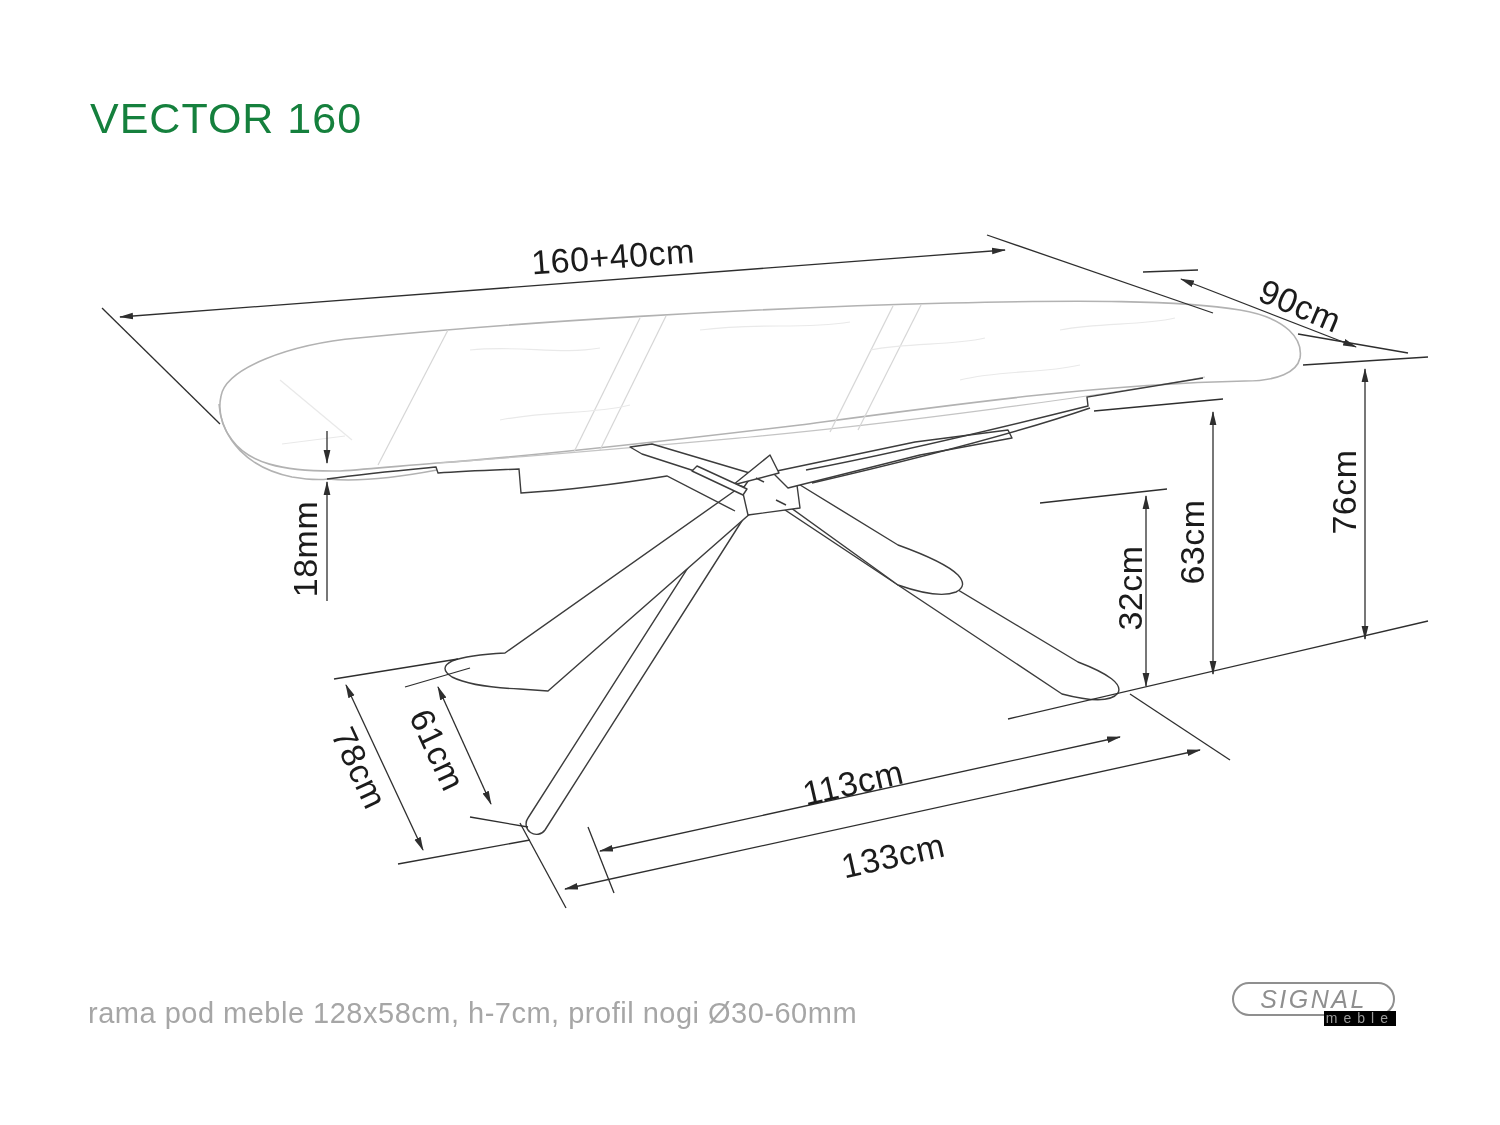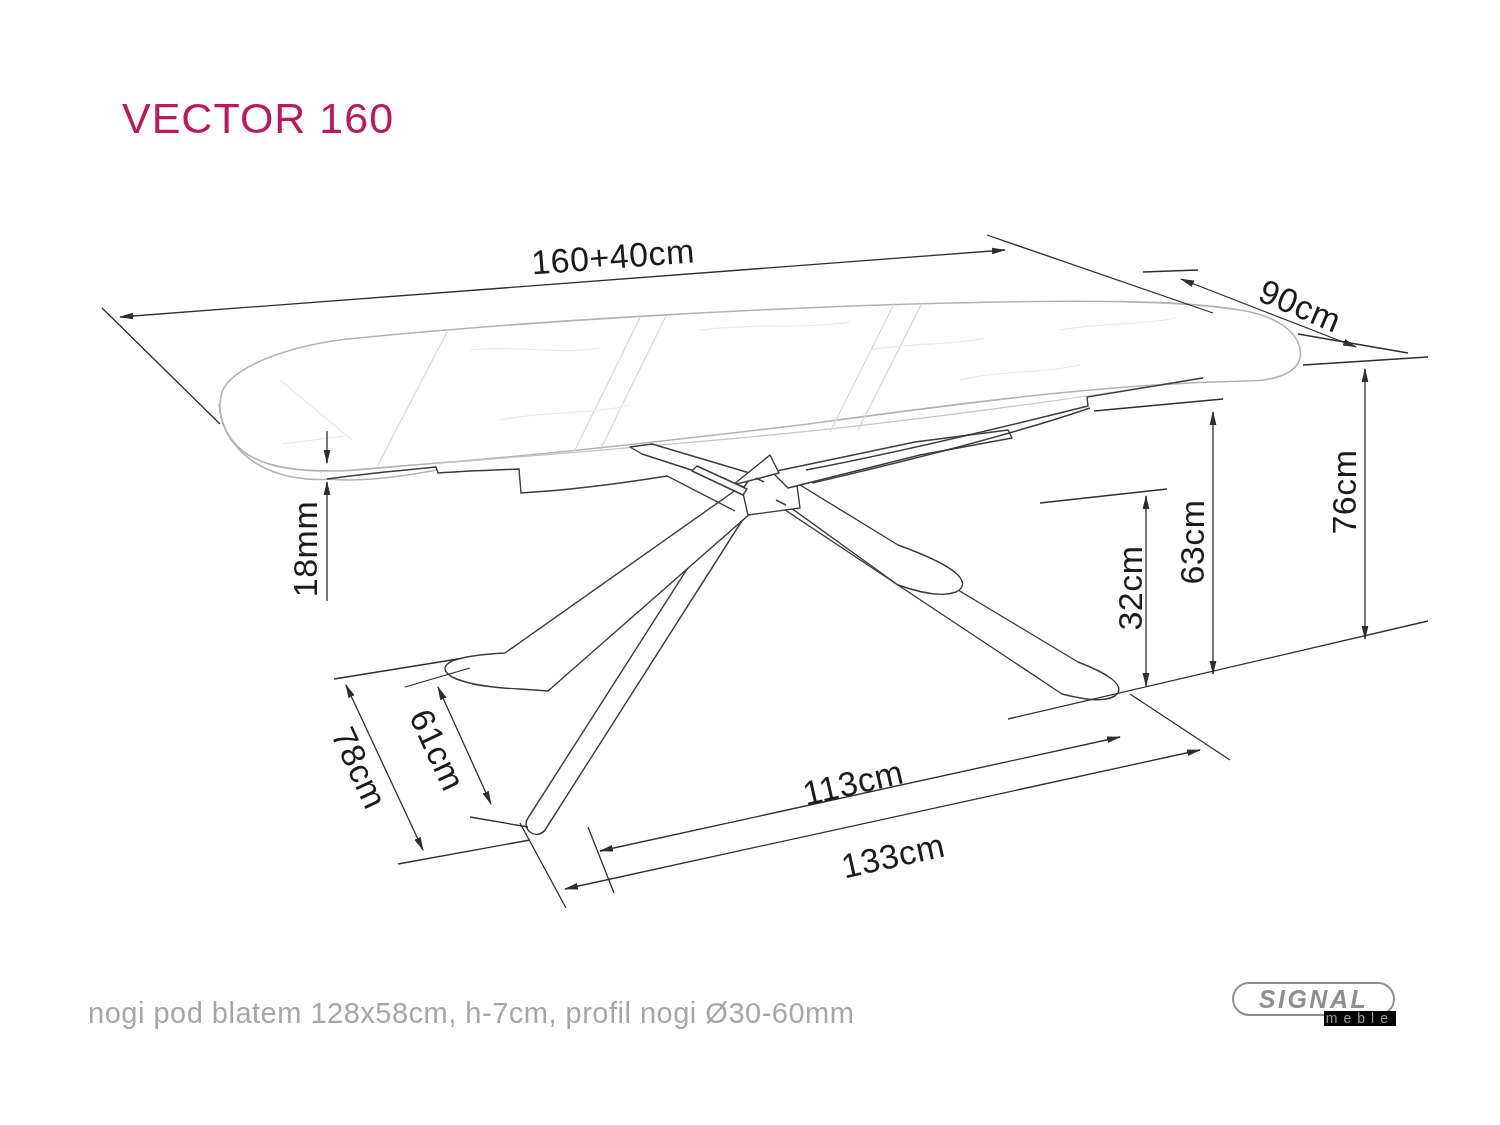--- a/index.html
+++ b/index.html
@@ -3,21 +3,21 @@
 <meta charset="utf-8">
 <style>
   html,body{margin:0;padding:0;background:#ffffff;}
   .canvas{
     position:relative;width:1500px;height:1125px;background:#ffffff;
     font-family:"Liberation Sans",sans-serif;overflow:hidden;
   }
   .drawing{position:absolute;left:0;top:0;}
   .page-title{
     position:absolute;left:90px;top:95px;font-size:43px;line-height:1.1;
-    color:#be185d;letter-spacing:1px;white-space:nowrap;margin-left:32px;
+    color:#15803d;letter-spacing:1px;white-space:nowrap;
   }
   .dim{
     position:absolute;font-size:34px;color:#1b1b1b;white-space:nowrap;
     transform-origin:center;letter-spacing:0.5px;
   }
   .dim-length   {left:613px; top:257px; transform:translate(-50%,-50%) rotate(-4.3deg);}
   .dim-depth    {left:1300px;top:306px; transform:translate(-50%,-50%) rotate(23deg);}
   .dim-thick    {left:305px; top:549px; transform:translate(-50%,-50%) rotate(-90deg);}
   .dim-height   {left:1344px;top:492px; transform:translate(-50%,-50%) rotate(-90deg);}
   .dim-frame    {left:1192px;top:542px; transform:translate(-50%,-50%) rotate(-90deg);}
@@ -29,21 +29,21 @@
   .footer-note{
     position:absolute;left:88px;top:997px;font-size:29px;color:#a6a6a6;
     letter-spacing:0.5px;white-space:nowrap;
   }
   .logo{position:absolute;left:1232px;top:982px;width:170px;height:48px;}
   .logo-pill{
     box-sizing:border-box;width:163px;height:34px;border:2.5px solid #8f8f8f;
     border-radius:18px;display:flex;align-items:center;justify-content:center;
   }
   .logo-brand{
-    font-size:25px;font-weight:bold;font-style:italic;color:#8f8f8f;
+    font-size:25px;font-weight:normal;font-style:italic;color:#8f8f8f;
     letter-spacing:2.5px;line-height:1;
   }
   .logo-sub{
     position:absolute;right:6px;top:29px;font-size:14px;color:#9c9c9c;
     letter-spacing:6px;background:#000000;padding:0 2px;line-height:1.1;
   }
 </style>
 </head>
 <body>
 
@@ -170,21 +170,21 @@
   <div class="dim dim-depth">90cm</div>
   <div class="dim dim-thick">18mm</div>
   <div class="dim dim-height">76cm</div>
   <div class="dim dim-frame">63cm</div>
   <div class="dim dim-cross">32cm</div>
   <div class="dim dim-foot78">78cm</div>
   <div class="dim dim-foot61">61cm</div>
   <div class="dim dim-span113">113cm</div>
   <div class="dim dim-span133">133cm</div>
 
-  <div class="footer-note">nogi pod blatem 128x58cm, h-7cm, profil nogi Ø30-60mm</div>
+  <div class="footer-note">rama pod meble 128x58cm, h-7cm, profil nogi Ø30-60mm</div>
 
   <div class="logo">
     <div class="logo-pill">
       <span class="logo-brand">SIGNAL</span>
     </div>
     <span class="logo-sub">meble</span>
   </div>
 
 </div>
 

